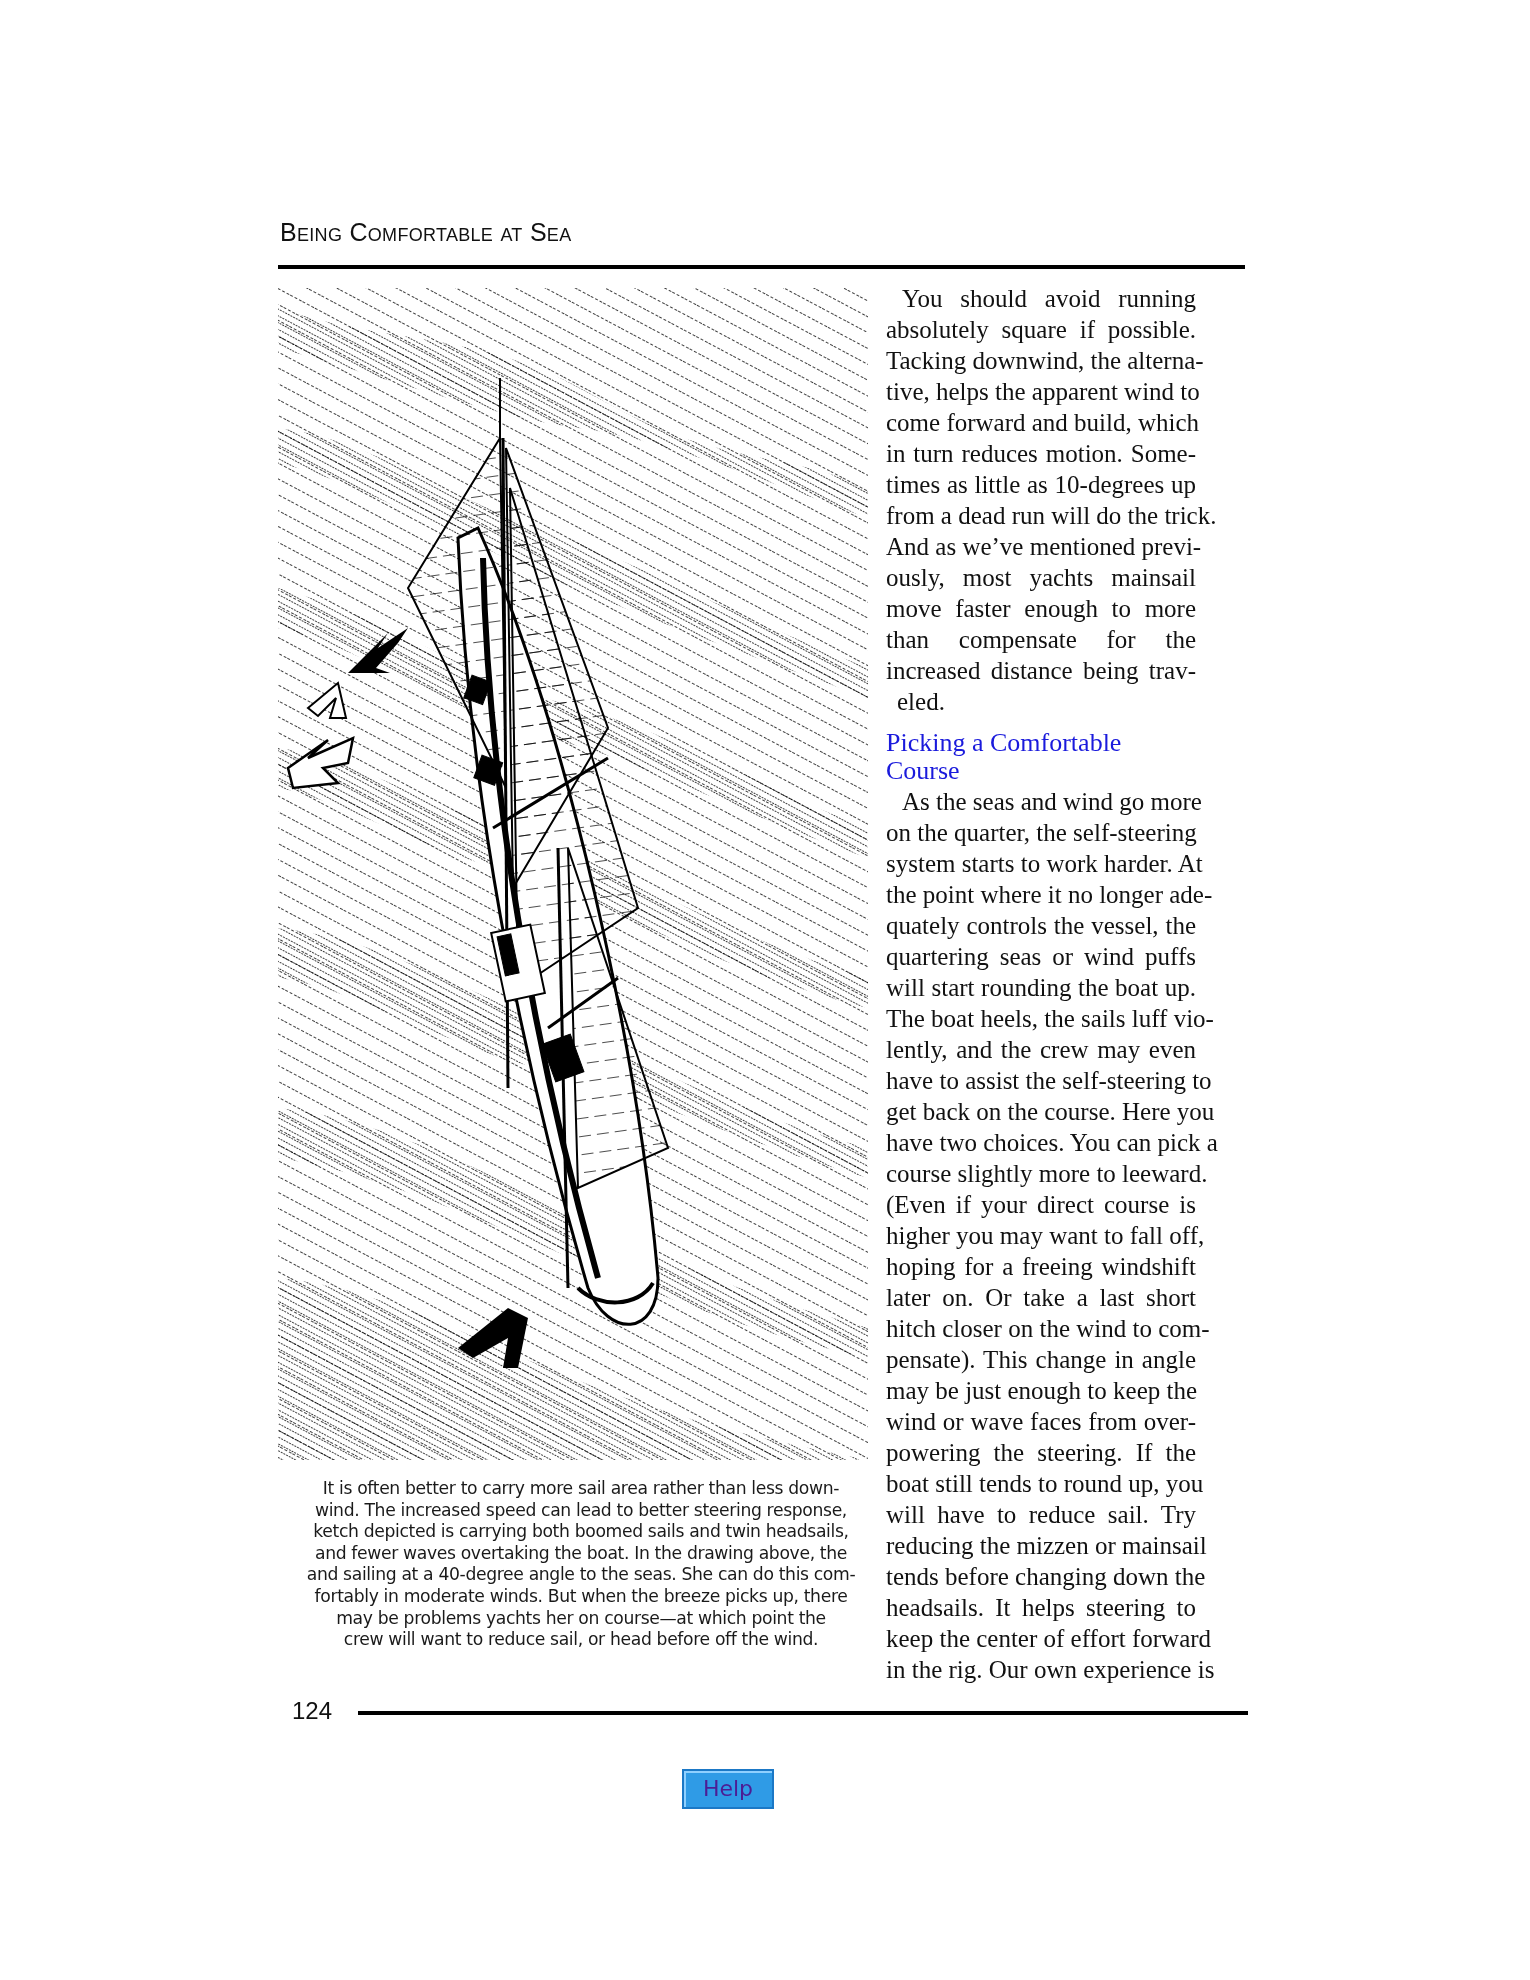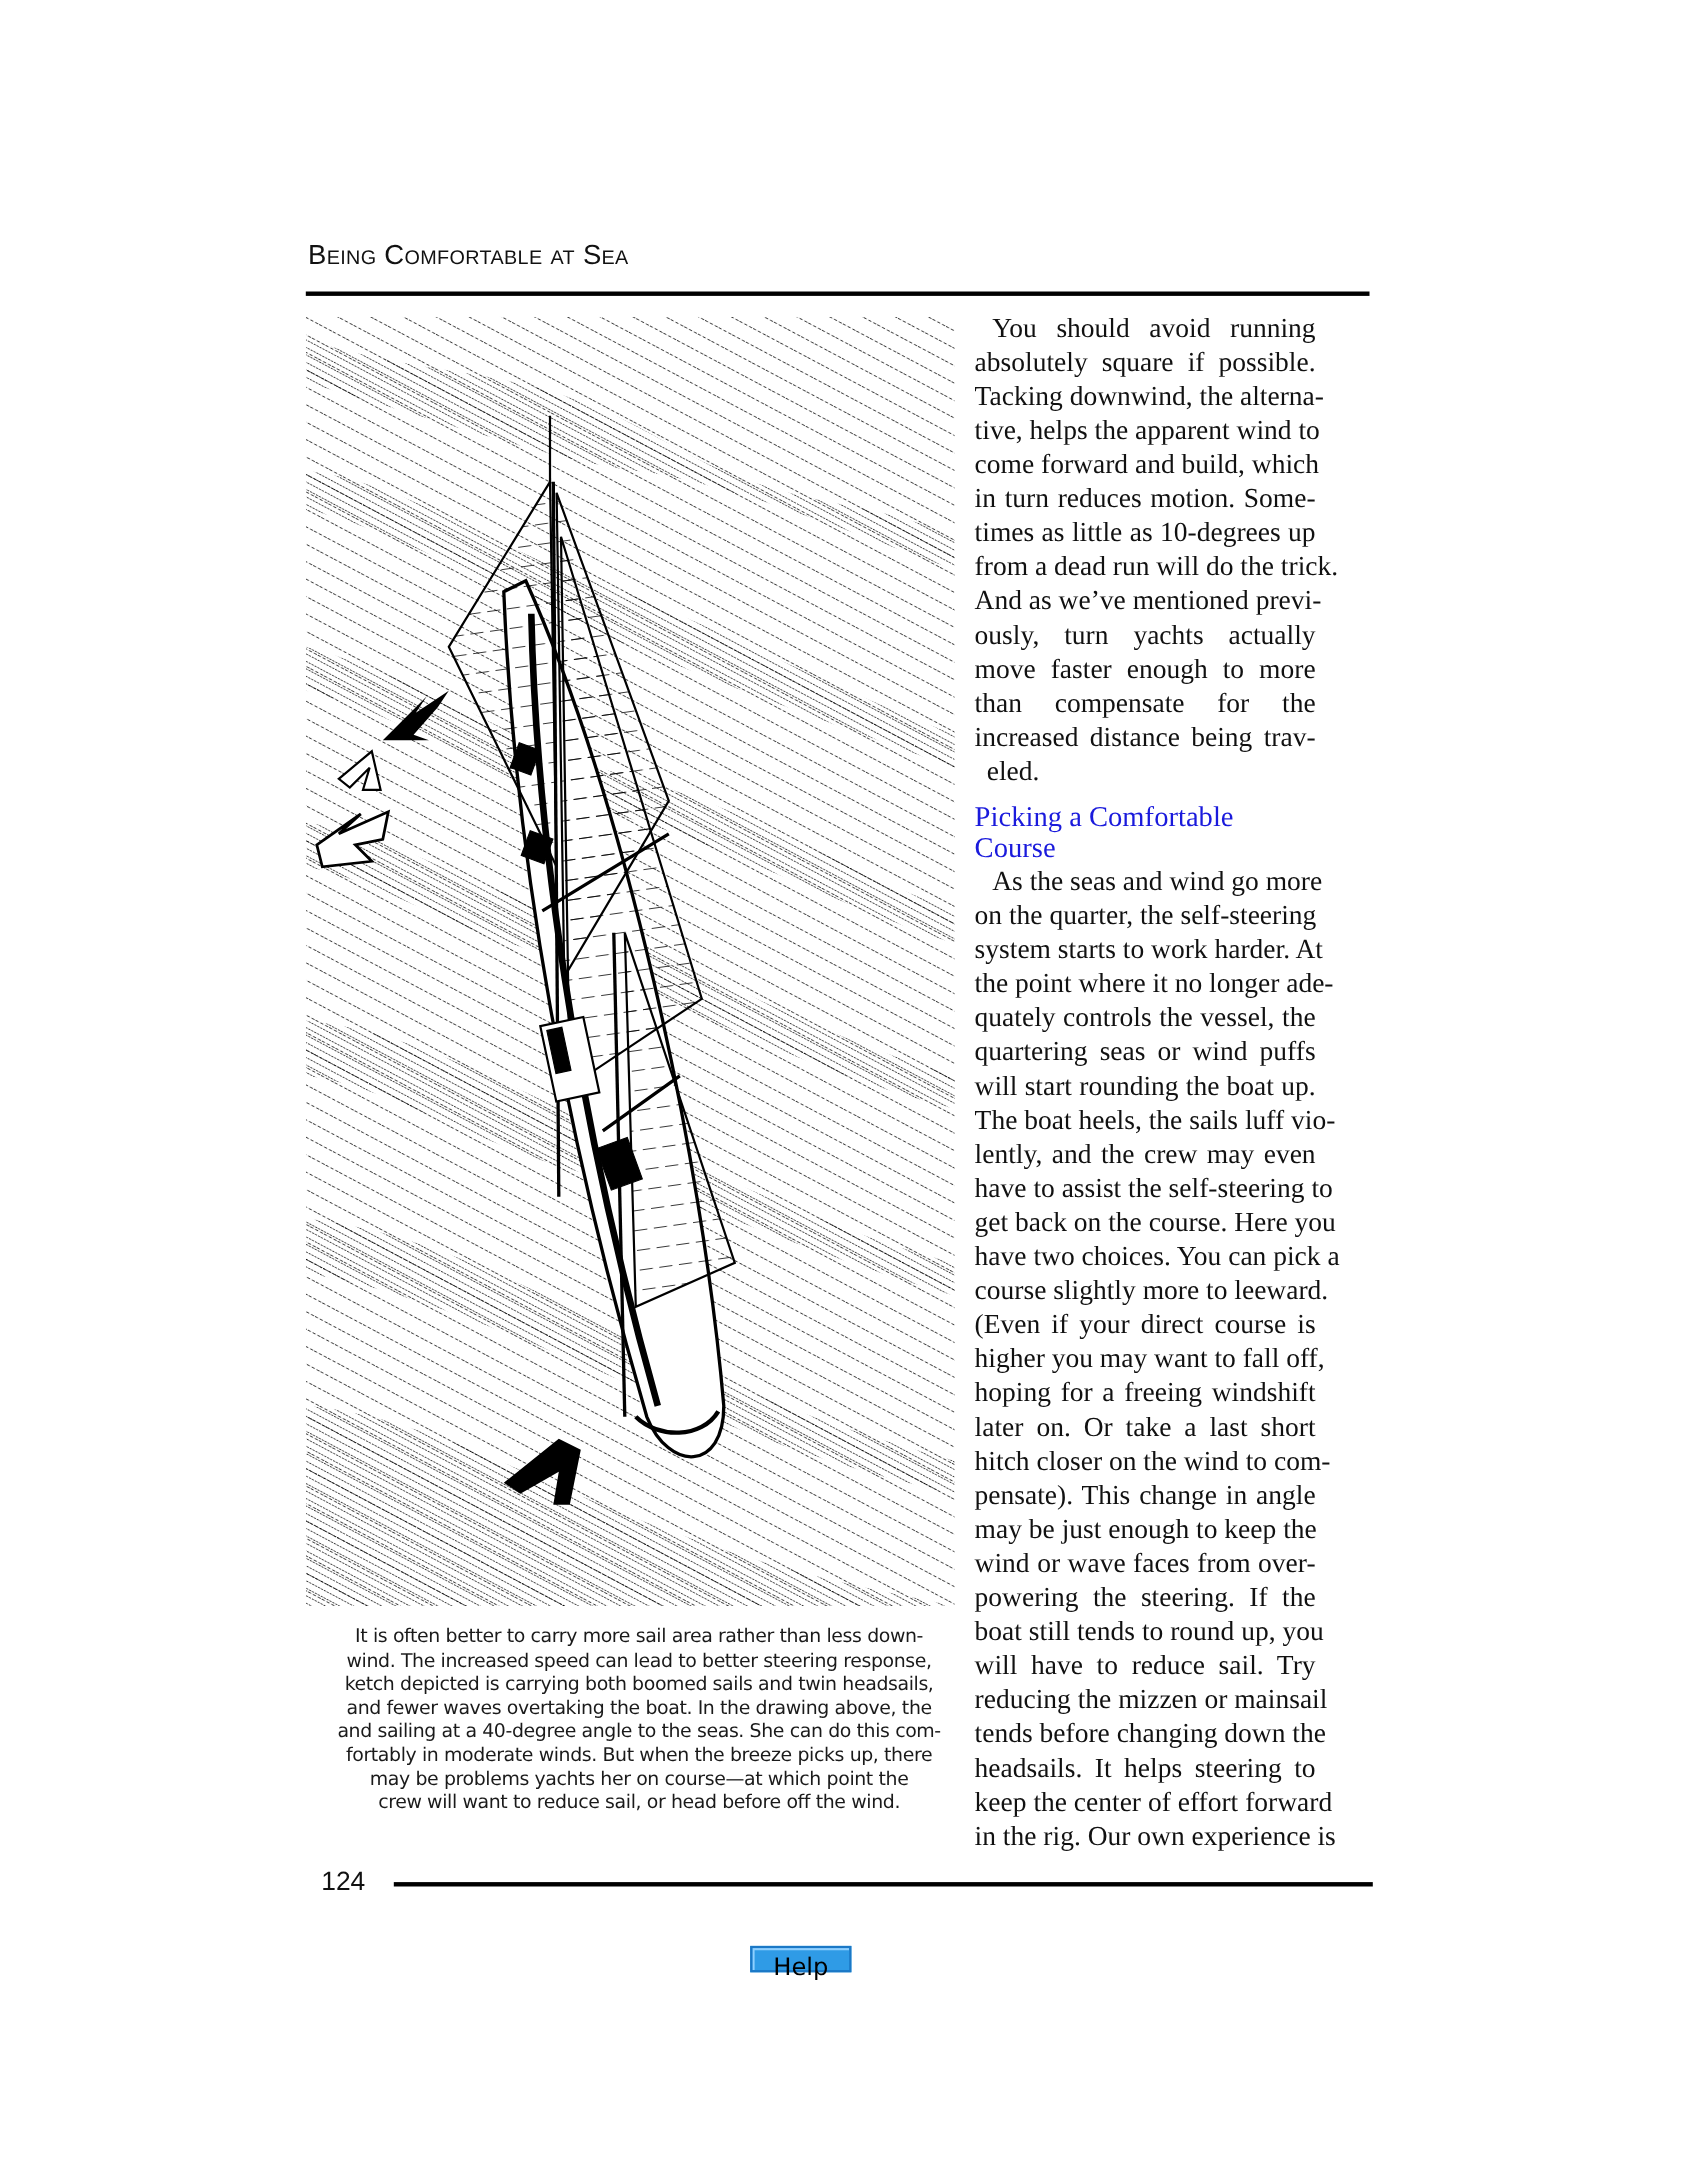--- a/index.html
+++ b/index.html
@@ -36,23 +36,23 @@
       position: absolute; left: 886px; top: 729px; width: 320px;
       font-family: "Liberation Serif", serif; font-size: 26px; line-height: 28px; color: #1a1adc;
     }
     .heading .ln { display: block; white-space: nowrap; }
     .col2 { top: 786px; }
 
     .folio { position: absolute; left: 292px; top: 1697px; font-family: "Liberation Sans", sans-serif; font-size: 24px; color: #111; }
     .rule-bottom { position: absolute; left: 358px; top: 1711px; width: 890px; height: 4px; background: #000; }
 
     .help-btn {
-      position: absolute; left: 682px; top: 1769px; width: 92px; height: 24px;
+      position: absolute; left: 682px; top: 1769px; width: 92px; height: 40px;
       background: #2f9be6; border: 2px solid #1b78c6; box-shadow: inset 2px 2px 0 #8fd0ff;
-      box-sizing: border-box; color: #000000;
+      box-sizing: border-box; color: #4c1d95;
       font-family: "DejaVu Sans", sans-serif; font-size: 22px; line-height: 36px; text-align: center;
       cursor: pointer;
     }
   </style>
 </head>
 <body>
 
 <div class="page">
 
   <div class="running-head">Being Comfortable at Sea</div>
@@ -129,21 +129,21 @@
   <div class="col col1">
     <span class="ln indent">You should avoid running</span>
     <span class="ln">absolutely square if possible.</span>
     <span class="ln">Tacking downwind, the alterna-</span>
     <span class="ln">tive, helps the apparent wind to</span>
     <span class="ln">come forward and build, which</span>
     <span class="ln">in turn reduces motion. Some-</span>
     <span class="ln">times as little as 10-degrees up</span>
     <span class="ln">from a dead run will do the trick.</span>
     <span class="ln">And as we’ve mentioned previ-</span>
-    <span class="ln">ously, turn yachts actually</span>
+    <span class="ln">ously, most yachts mainsail</span>
     <span class="ln">move faster enough to more</span>
     <span class="ln">than compensate for the</span>
     <span class="ln">increased distance being trav-</span>
     <span class="ln last">eled.</span>
   </div>
 
   <div class="heading">
     <span class="ln">Picking a Comfortable</span>
     <span class="ln">Course</span>
   </div>

